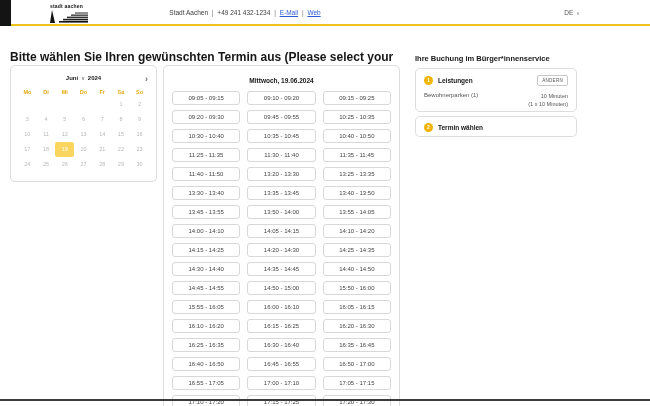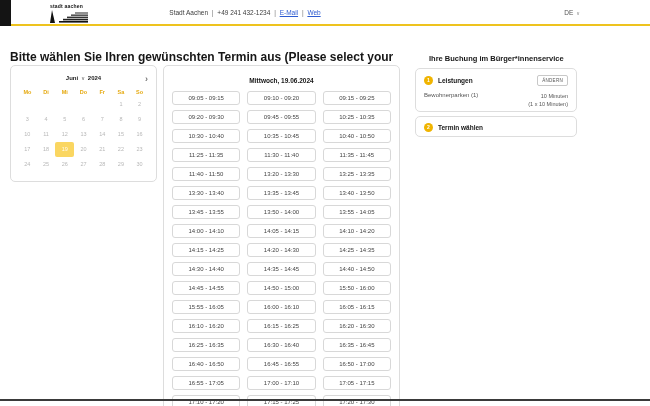--- a/index.html
+++ b/index.html
@@ -22,21 +22,21 @@
   .contact a { color:#2d5bd1; text-decoration:underline; cursor:pointer; }
   .contact .sep { color:#777; margin:0 2px; }
   .lang { position:absolute; right:70px; top:9px; font-size:6.5px; color:#555;
           display:flex; align-items:center; gap:3px; cursor:pointer; }
   .chev { font-size:5px; color:#888; }
 
   
   .main-heading { position:absolute; left:10px; top:50px; width:400px;
                   font-size:12px; font-weight:bold; color:#161616; }
   .booking-heading { position:absolute; left:415px; top:54px; width:170px;
-                     font-size:7.5px; font-weight:bold; color:#161616;margin-left:14px; }
+                     font-size:7.5px; font-weight:bold; color:#161616; }
 
   
   .cal-card { position:absolute; left:10px; top:65px; width:147px; height:117px;
               background:#fff; border:1px solid #ddd; border-radius:5px; }
   .cal-head { position:relative; margin-top:7px; height:9px;
               display:flex; justify-content:center; align-items:center; gap:3px;
               font-size:6px; font-weight:bold; color:#222; cursor:pointer; }
   .cal-next { position:absolute; right:8px; top:3px; font-size:9px; line-height:6px;
               color:#777; cursor:pointer; }
   .cal-weekdays { display:grid; grid-template-columns:repeat(7,1fr);

